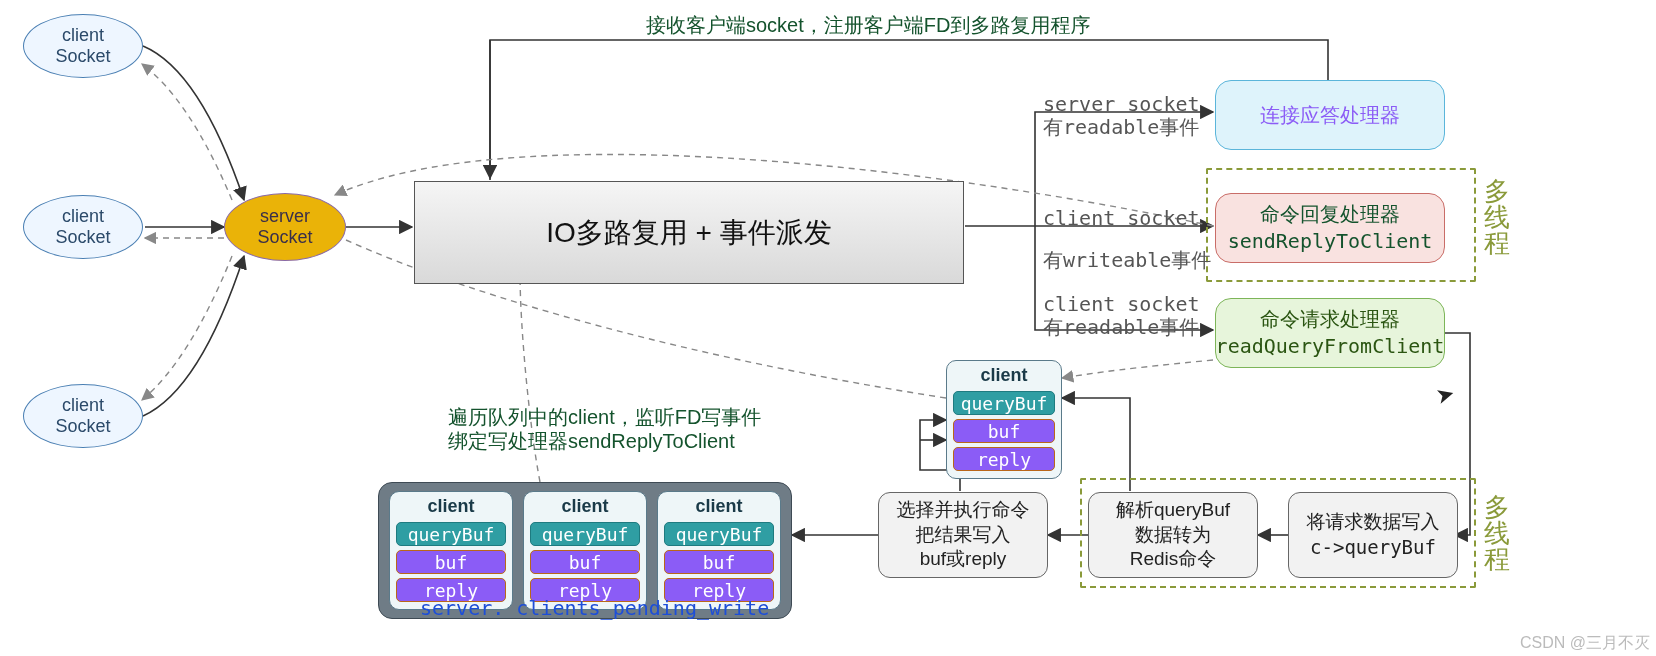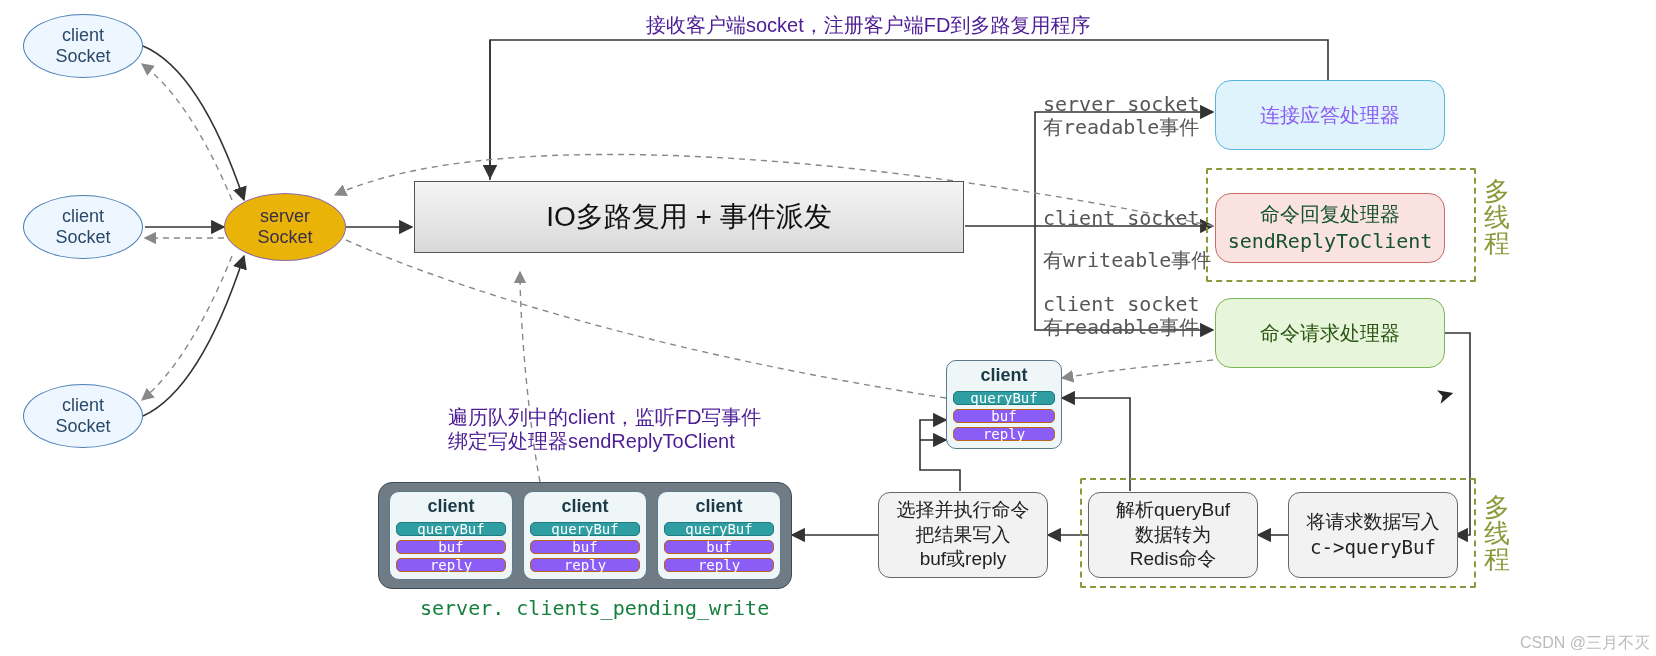--- a/index.html
+++ b/index.html
@@ -15,21 +15,21 @@
   .node { position: absolute; display: flex; align-items: center; justify-content: center; text-align: center; }
   .ellipse {
     border-radius: 50%;
     border: 1px solid;
     font-size: 18px; line-height: 1.15;
     flex-direction: column;
   }
   .client-sock { width: 120px; height: 64px; background: #eef6ff; border-color: #4a7fb3; color: #2b4a6a; }
   .server-sock { width: 122px; height: 68px; background: #eab308; border-color: #8a6aa8; color: #3a2f4a; }
   .io-box {
-    width: 550px; height: 72px;
+    width: 550px; height: 103px;
     background: linear-gradient(#f5f5f5, #d9d9d9);
     border: 1px solid #555;
     font-size: 28px; font-weight: 500; color: #111;
   }
   .hbox {
     border-radius: 16px; border: 1px solid;
     font-size: 20px; line-height: 1.35; flex-direction: column;
     width: 230px; height: 70px;
   }
   .h-blue  { background: #def3fb; border-color: #5bb5da; color: #8b5cf6; }
@@ -42,38 +42,38 @@
     position: absolute; font-size: 26px; color: #8a9a3a;
     display: flex; flex-direction: column; line-height: 1.0;
   }
   .step {
     position: absolute; width: 170px; height: 86px;
     background: #f2f2f2; border: 1px solid #666; border-radius: 12px;
     display: flex; align-items: center; justify-content: center; text-align: center;
     font-size: 19px; line-height: 1.3; color: #222;
   }
   .edge-label { position: absolute; font-family: Menlo, Consolas, monospace; font-size: 20px; color: #555; white-space: nowrap; }
-  .plain-label { position: absolute; font-size: 20px; color: #4c1d95; }
+  .plain-label { position: absolute; font-size: 20px; color: #14532d; }
   
   .client-card {
     width: 124px; border: 1px solid #5a7a8a; border-radius: 10px;
     background: #eef6f8; padding: 4px 6px 7px; display: flex; flex-direction: column; gap: 4px;
   }
   .client-card .title { text-align: center; font-size: 18px; font-weight: 600; color: #1a3a48; margin-bottom: 1px; }
-  .pill { height: 14px; border-radius: 5px; color: #fff; font-size: 14px; font-family: Menlo, Consolas, monospace;
+  .pill { height: 24px; border-radius: 5px; color: #fff; font-size: 18px; font-family: Menlo, Consolas, monospace;
           display: flex; align-items: center; justify-content: center; border: 1px solid; }
   .pill.teal   { background: #2f9ea3; border-color: #1e7b80; }
   .pill.orange { background: #8b5cf6; border-color: #b9671a; }
   .tray {
     position: absolute; display: flex; gap: 10px;
     background: #6f7c86; border: 1px solid #3e4a54; border-radius: 14px;
     padding: 8px 10px;
   }
   .solo-card { position: absolute; }
-  .caption { position: absolute; font-family: Menlo, Consolas, monospace; font-size: 20px; color: #15803d; }
+  .caption { position: absolute; font-family: Menlo, Consolas, monospace; font-size: 20px; color: #1d4ed8; }
   .watermark { position: absolute; right: 6px; bottom: 2px; font-size: 16px; color: #bbb; }
   .cursor { position: absolute; font-size: 22px; color: #222; transform: rotate(-15deg); }
 </style>
 </head>
 <body>
 
 <svg class="wires">
   <defs>
     <marker id="arr" viewBox="0 0 10 10" refX="9" refY="5" markerWidth="9" markerHeight="9" orient="auto-start-reverse">
       <path d="M0,0 L10,5 L0,10 z" fill="#333"></path>
@@ -156,20 +156,21 @@
 
 <div class="node hbox h-blue" style="left:1215px; top:80px;">
   <span>连接应答处理器</span>
 </div>
 <div class="node hbox h-red" style="left:1215px; top:193px;">
   <span>命令回复处理器</span>
   <span style="font-family:Menlo,Consolas,monospace">sendReplyToClient</span>
 </div>
 <div class="node hbox h-green" style="left:1215px; top:298px;">
   <span>命令请求处理器</span>
+  <span style="font-family:Menlo,Consolas,monospace">readQueryFromClient</span>
 </div>
 
 <div class="dash-box" style="left:1206px; top:168px; width:270px; height:114px;"></div>
 <div class="vlabel" style="left:1484px; top:178px;">
   <span>多</span>
     <span>线</span>
     <span>程</span>
 </div>
 <div class="dash-box" style="left:1080px; top:478px; width:396px; height:110px;"></div>
 <div class="vlabel" style="left:1484px; top:494px;">

